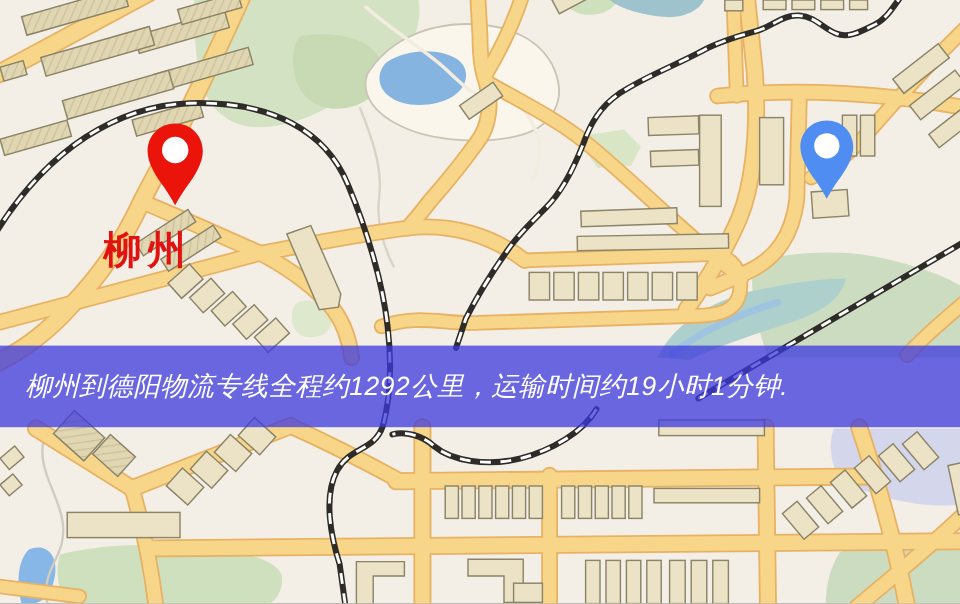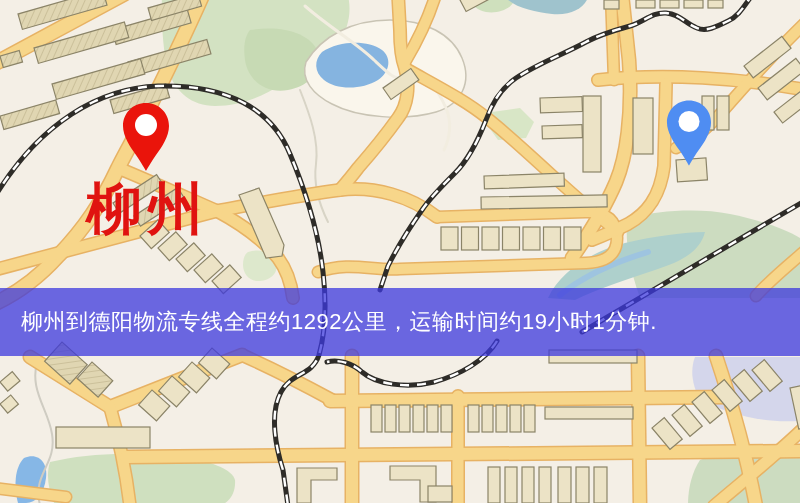--- a/index.html
+++ b/index.html
@@ -7,21 +7,21 @@
     position:relative;width:800px;height:503px;overflow:hidden;
     font-family:"Liberation Sans", sans-serif;
     background:#f4efe6;
   }
   .screen svg{display:block;}
   .city-label{
     position:absolute;font-weight:bold;line-height:1;
     font-family:"Liberation Serif","Liberation Sans",sans-serif;
     letter-spacing:5px;user-select:none;white-space:nowrap;
   }
-  .origin-label{left:86px;top:181px;font-size:56px;}
+  .origin-label{left:86px;top:192px;font-size:32px;}
   .dest-label{left:636px;top:177px;font-size:44px;}
   .pin{position:absolute;}
   .pin svg{overflow:visible;}
   .banner{
     position:absolute;left:0;top:288px;width:800px;height:68px;
     display:flex;align-items:center;box-sizing:border-box;padding-left:21px;
   }
   .banner-text{
     color:#ffffff;font-size:22px;letter-spacing:0.5px;white-space:nowrap;
   }
@@ -228,17 +228,17 @@
   </div>
   <div class="city-label origin-label" id="origin-label" style="color: rgb(224, 19, 16);">柳州</div>
 
   <div class="pin" style="left:666px;top:99px;width:46px;height:68px;">
     <svg width="46" height="68" viewBox="0 0 48 70">
       <path id="pin-blue-body" d="M24 1 C11 1 1 11 1 24 C1 34 8 45 14 53 C19 60 24 69 24 69 C24 69 29 60 34 53 C40 45 47 34 47 24 C47 11 37 1 24 1 Z" fill="#4f8df2"></path>
       <circle id="pin-blue-dot" cx="24" cy="23" r="11" fill="#ffffff"></circle>
     </svg>
   </div>
 
-  <div class="banner" id="route-banner" style="background: rgba(60, 56, 222, 0.75);">
+  <div class="banner" id="route-banner" style="background: rgba(60, 56, 222, 0.75); font-style: italic;">
     <span class="banner-text" style="color: rgb(255, 255, 255);">柳州到德阳物流专线全程约1292公里，运输时间约19小时1分钟.</span>
   </div>
 
 </div>
 
 </body></html>

